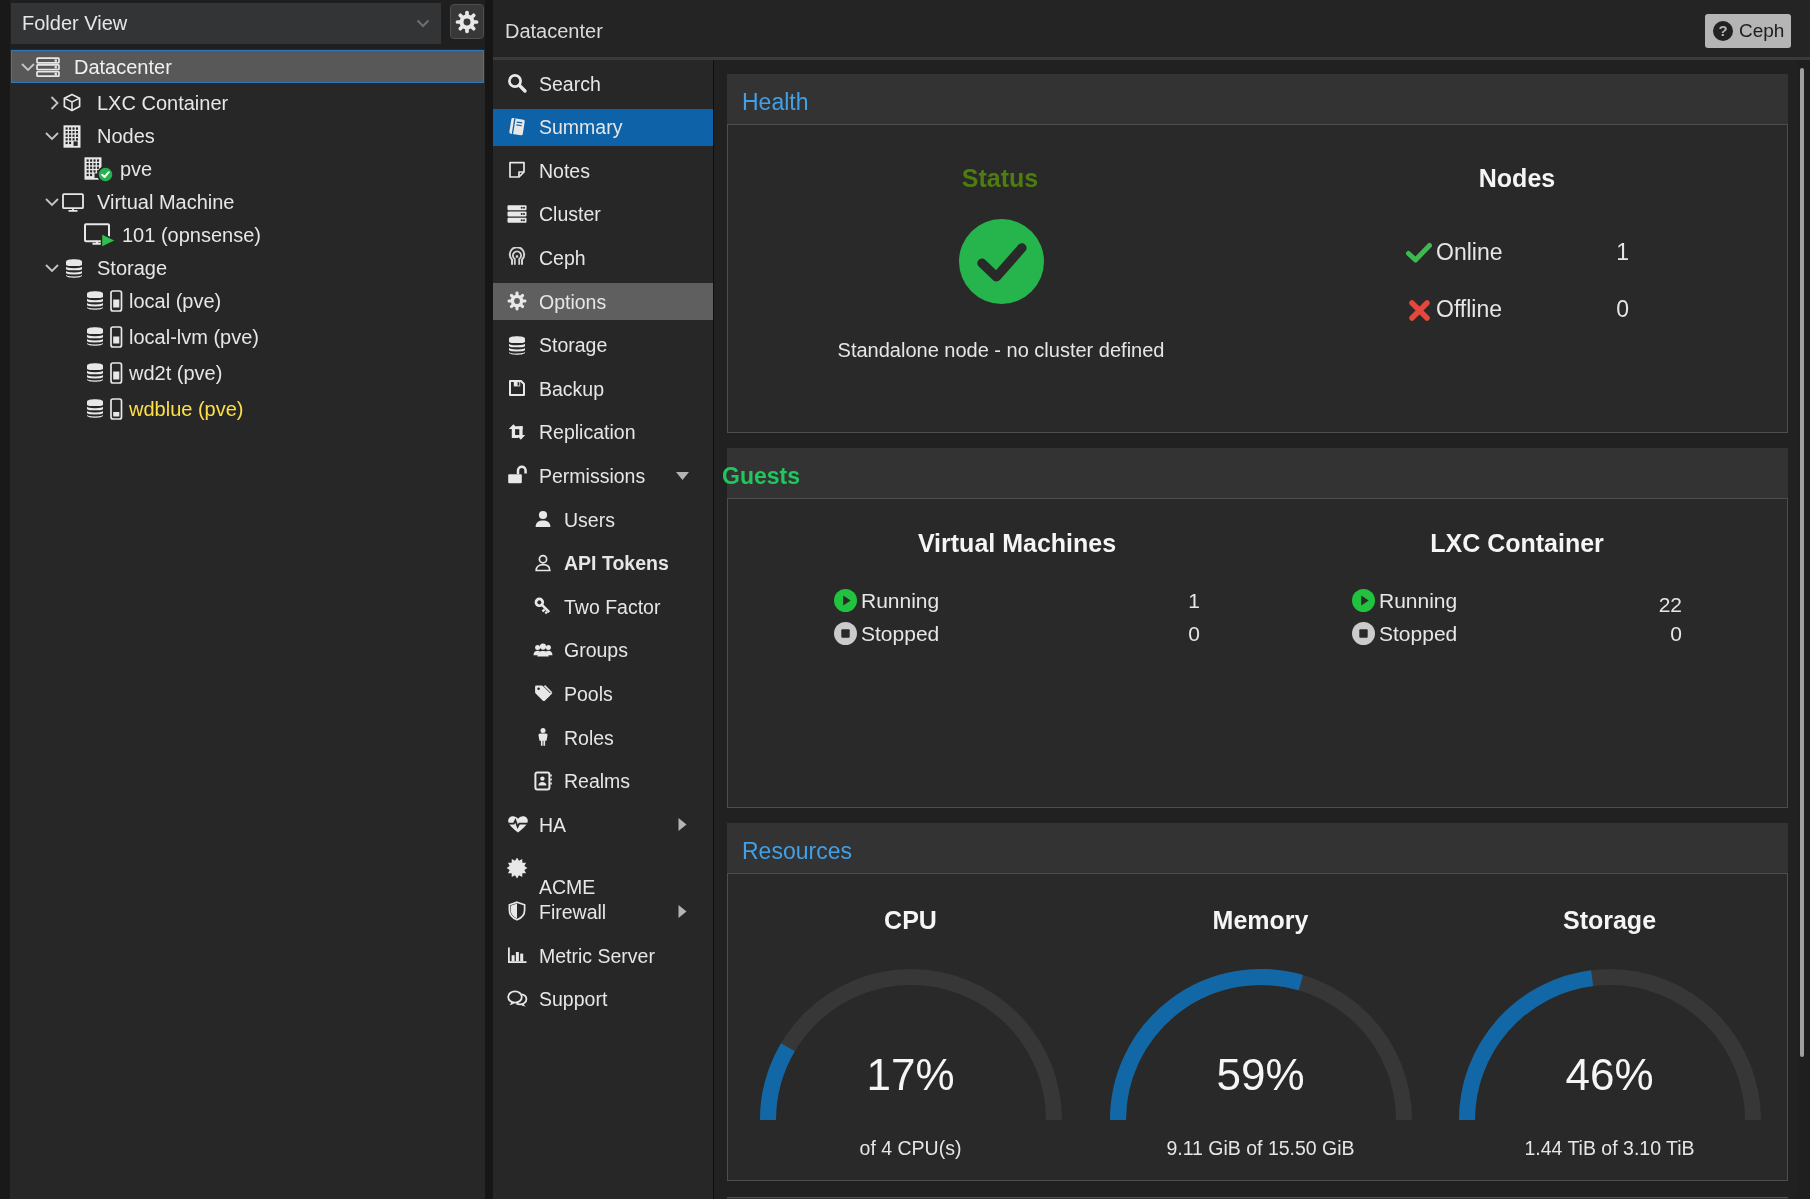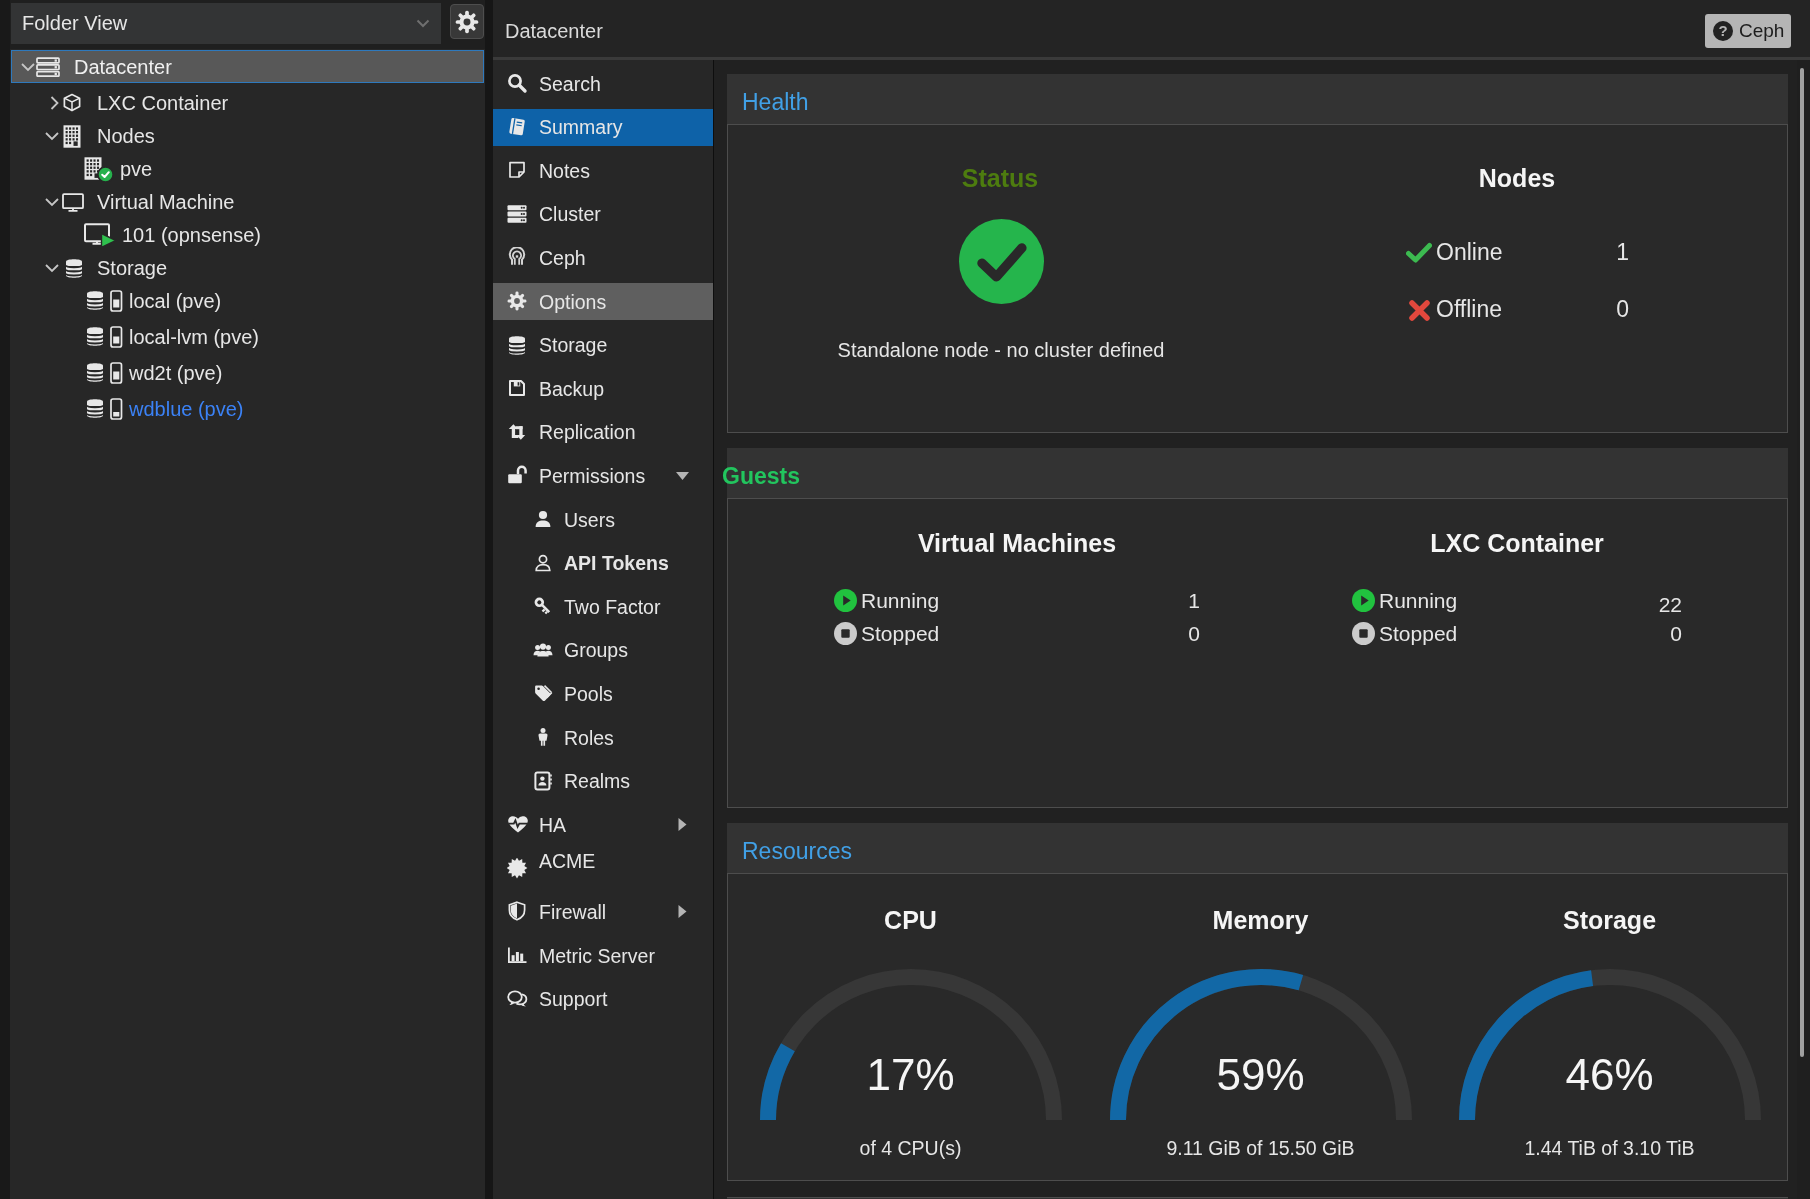--- a/index.html
+++ b/index.html
@@ -203,21 +203,21 @@
         <path d="M2 3.6 C2 0.6 18 0.6 18 3.6 V17.4 C18 20.4 2 20.4 2 17.4 Z" fill="#e8e8e8"></path>
         <path d="M2 7.2 c0 2.6 16 2.6 16 0 M2 11.4 c0 2.6 16 2.6 16 0 M2 15.6 c0 2.6 16 2.6 16 0" fill="none" stroke="#272727" stroke-width="2.1"></path>
       </svg>
     </div>
 <div class="abs " style="left:110px;top:398px;">
       <svg width="12.5" height="22" viewBox="0 0 12.5 22" style="">
         <rect x="1" y="1" width="10.5" height="20" rx="2" fill="none" stroke="#e8e8e8" stroke-width="1.7"></rect>
         <rect x="3.2" y="14" width="6.1" height="4.5" fill="#e8e8e8"></rect>
       </svg>
     </div>
-<div class="txt vctr" style="left:129px;top:409px;font-size:20px;color:#3b82f6;font-weight:normal;">wdblue (pve)</div>
+<div class="txt vctr" style="left:129px;top:409px;font-size:20px;color:#fde047;font-weight:normal;">wdblue (pve)</div>
 <div class="abs" style="left:484.5px;top:0px;width:8px;height:1199px;background:#161616;"></div>
 <div class="abs" style="left:492.5px;top:0px;width:1317.5px;height:57px;background:#242424;"></div>
 <div class="txt vctr" style="left:505px;top:31px;font-size:20px;color:#dadada;font-weight:normal;">Datacenter</div>
 <div class="abs" style="left:1704.5px;top:14px;width:86.5px;height:34px;background:#b5b5b5;border-radius:3px;"></div>
 <div class="abs " style="left:1713px;top:21px;">
       <svg width="20" height="20" viewBox="0 0 20 20" style="">
         <circle cx="10" cy="10" r="10" fill="#222222"></circle>
         <text x="10" y="15" font-size="15" font-weight="bold" fill="#b5b5b5" text-anchor="middle" font-family="Liberation Sans">?</text>
       </svg>
     </div>
@@ -396,21 +396,21 @@
 <div class="abs " style="left:677px;top:817.2000000000003px;">
       <svg width="11" height="15" viewBox="0 0 11 15" style="">
         <path d="M1.5 1 l8 6.5 -8 6.5z" fill="#b4b4b4"></path>
       </svg>
     </div>
 <div class="abs " style="left:507px;top:857.8000000000003px;">
       <svg width="21" height="21" viewBox="0 0 21 21" style="">
         <path d="M10.00 -0.40 L11.97 2.66 L15.20 0.99 L15.37 4.63 L19.01 4.80 L17.34 8.03 L20.40 10.00 L17.34 11.97 L19.01 15.20 L15.37 15.37 L15.20 19.01 L11.97 17.34 L10.00 20.40 L8.03 17.34 L4.80 19.01 L4.63 15.37 L0.99 15.20 L2.66 11.97 L-0.40 10.00 L2.66 8.03 L0.99 4.80 L4.63 4.63 L4.80 0.99 L8.03 2.66 Z" fill="#e8e8e8"></path>
       </svg>
     </div>
-<div class="txt vctr" style="left:539px;top:861px;font-size:19.5px;color:#e6e6e6;font-weight:normal;">ACME</div>
+<div class="txt vctr" style="left:539px;top:887px;font-size:19.5px;color:#e6e6e6;font-weight:normal;">ACME</div>
 <div class="abs " style="left:507px;top:901.4000000000003px;">
       <svg width="21" height="21" viewBox="0 0 21 21" style="">
         <path d="M10 1.2 L17.6 3.8 V9 c0 5.2-3.2 8.2-7.6 9.8 C5.6 17.2 2.4 14.2 2.4 9 V3.8 z" fill="none" stroke="#e8e8e8" stroke-width="1.7"></path>
         <path d="M10 2.6 L3.8 4.8 V9 c0 4.4 2.6 6.9 6.2 8.3 z" fill="#e8e8e8"></path>
       </svg>
     </div>
 <div class="txt vctr" style="left:539px;top:911.9000000000003px;font-size:19.5px;color:#e6e6e6;font-weight:normal;">Firewall</div>
 <div class="abs " style="left:677px;top:904.4000000000003px;">
       <svg width="11" height="15" viewBox="0 0 11 15" style="">
         <path d="M1.5 1 l8 6.5 -8 6.5z" fill="#b4b4b4"></path>

